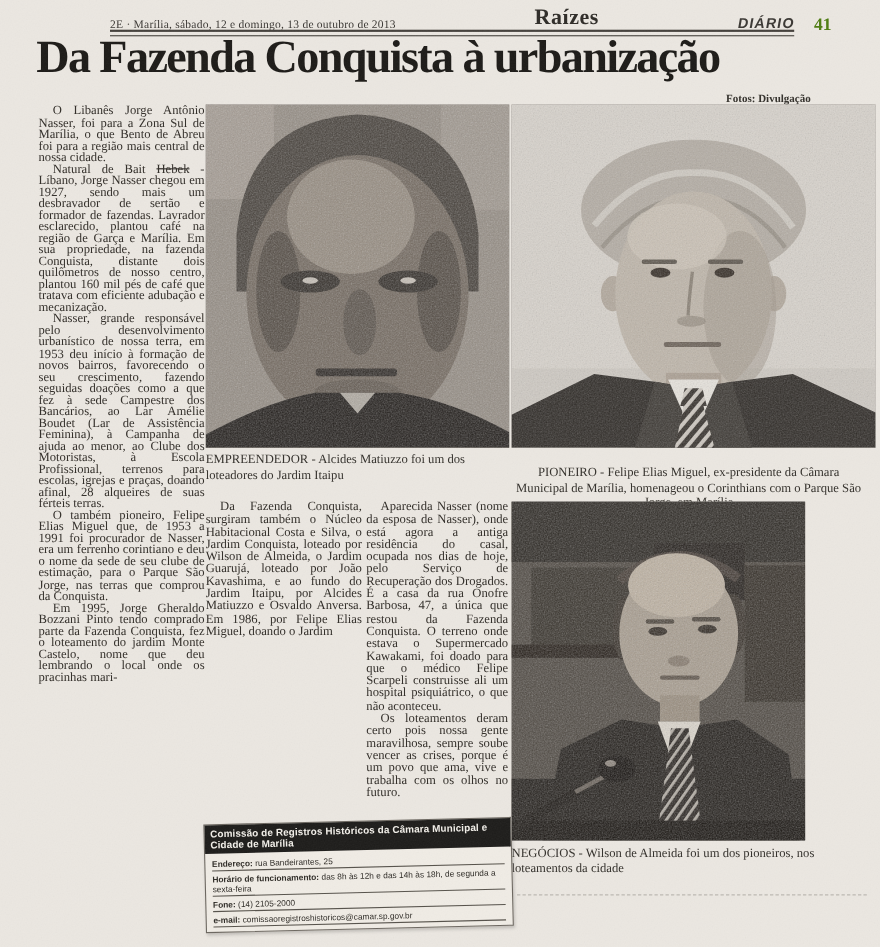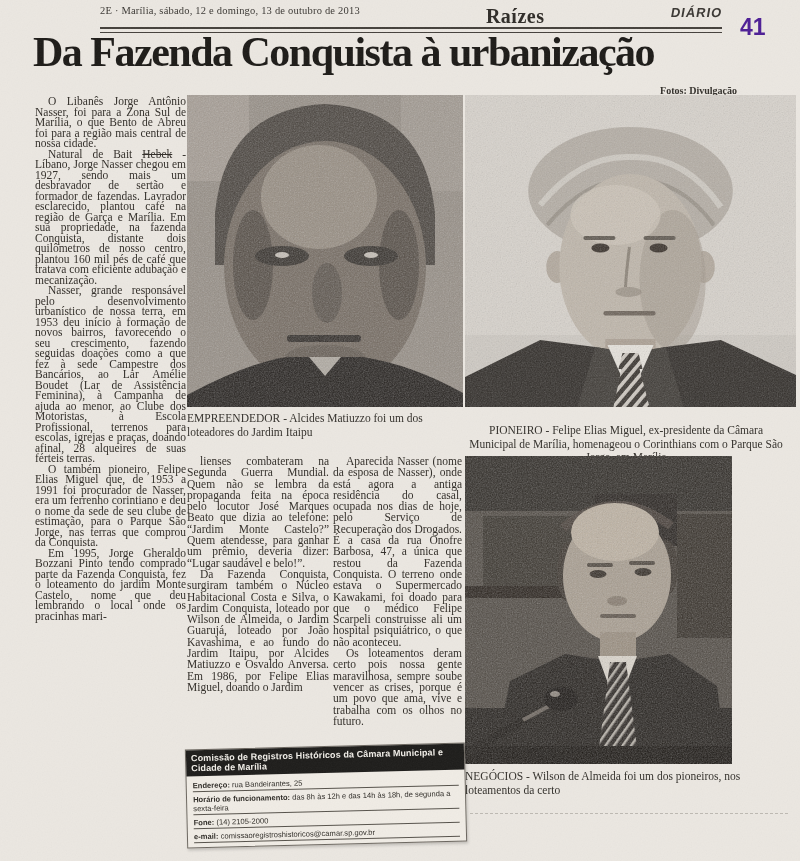--- a/index.html
+++ b/index.html
@@ -1,29 +1,29 @@
 <!DOCTYPE html>
 <html><head>
 <meta charset="utf-8">
 <style>
   html,body{margin:0;padding:0;background:#dedad4;}
   .page{position:relative;width:800px;height:861px;background:#ebe7e1;overflow:hidden;
         font-family:"Liberation Serif","DejaVu Serif",serif;color:#2b2824;}
 
   
   .masthead{position:absolute;left:100px;top:5px;width:622px;display:flex;
-            justify-content:space-between;align-items:flex-start;}
+            justify-content:space-between;align-items:flex-end;}
   .masthead-date{font-size:10.5px;color:#3a3733;letter-spacing:.2px;}
   .section-title{font-size:20px;font-weight:bold;color:#2e2b27;letter-spacing:.5px;}
   .paper-logo{font-size:13px;font-weight:bold;font-family:"Liberation Sans","DejaVu Sans",sans-serif;
               transform:skewX(-10deg);letter-spacing:1px;color:#3a3733;}
   .masthead-rule{position:absolute;left:100px;top:27px;width:622px;height:3px;
                  border-top:2px solid #44403b;border-bottom:1px solid #44403b;}
-  .page-number{position:absolute;left:740px;top:14px;font-family:Liberation Sans, sans-serif;
-               font-weight:bold;font-size:23px;color:#4c1d95;}
+  .page-number{position:absolute;left:740px;top:14px;font-family:Liberation Serif, serif;
+               font-weight:bold;font-size:16px;color:#4d7c0f;}
 
   .headline{position:absolute;left:33px;top:28px;width:710px;font-size:42px;font-weight:bold;
             letter-spacing:-1.5px;color:#1c1a17;white-space:nowrap;}
   .photo-credit{position:absolute;left:553px;top:85px;width:184px;text-align:right;font-size:10px;
                 font-weight:bold;border-bottom:7px solid #a16207;padding-bottom:1px;color:#33302b;}
 
   
   .col{position:absolute;text-align:justify;color:#312d28;}
   .col p{margin:0;text-indent:13px;}
   .col-1{left:35px;top:96px;width:151px;font-size:11.5px;line-height:10.5px;}
@@ -145,21 +145,20 @@
       <polygon points="200,252 165,258 182,312 218,312" fill="#3c3833"></polygon>
       <polygon points="142,250 188,250 165,302" fill="#e8e4dd"></polygon>
       <polygon points="157,258 173,258 177,274 153,274" fill="url(#tieStripes)"></polygon>
       <polygon points="156,274 174,274 184,312 148,312" fill="url(#tieStripes)"></polygon>
       <rect width="330" height="312" filter="url(#grain)" opacity=".3"></rect>
     </svg>
   </div>
   <div class="caption caption-2">PIONEIRO - Felipe Elias Miguel, ex-presidente da Câmara Municipal de Marília, homenageou o Corinthians com o Parque São Jorge, em Marília</div>
 
   <div class="col col-2">
-    <p>lienses combateram na Segunda Guerra Mundial. Quem não se lembra da propaganda feita na época pelo locutor José Marques Beato que dizia ao telefone: “Jardim Monte Castelo?” Quem atendesse, para ganhar um prêmio, deveria dizer: “Lugar saudável e belo!”.</p>
     <p>Da Fazenda Conquista, surgiram também o Núcleo Habitacional Costa e Silva, o Jardim Conquista, loteado por Wilson de Almeida, o Jardim Guarujá, loteado por João Kavashima, e ao fundo do Jardim Itaipu, por Alcides Matiuzzo e Osvaldo Anversa. Em 1986, por Felipe Elias Miguel, doando o Jardim</p>
   </div>
 
   <div class="col col-3">
     <p>Aparecida Nasser (nome da esposa de Nasser), onde está agora a antiga residência do casal, ocupada nos dias de hoje, pelo Serviço de Recuperação dos Drogados. É a casa da rua Onofre Barbosa, 47, a única que restou da Fazenda Conquista. O terreno onde estava o Supermercado Kawakami, foi doado para que o médico Felipe Scarpeli construisse ali um hospital psiquiátrico, o que não aconteceu.</p>
     <p>Os loteamentos deram certo pois nossa gente maravilhosa, sempre soube vencer as crises, porque é um povo que ama, vive e trabalha com os olhos no futuro.</p>
   </div>
 
   <div class="photo photo-3">
     <svg viewBox="0 0 267 308" preserveAspectRatio="none">
@@ -186,21 +185,21 @@
       <polygon points="133,200 172,200 152,252" fill="#ddd7cd"></polygon>
       <polygon points="145,206 161,206 172,292 134,292" fill="url(#tieStripes2)"></polygon>
       <rect x="0" y="290" width="267" height="18" fill="#17130f"></rect>
       <line x1="-6" y1="302" x2="66" y2="260" stroke="#1b1713" stroke-width="8"></line>
       <line x1="58" y1="264" x2="86" y2="249" stroke="#6a625a" stroke-width="4"></line>
       <ellipse cx="96" cy="243" rx="17" ry="12" fill="#15110e"></ellipse>
       <ellipse cx="90" cy="238" rx="5" ry="3" fill="#8d857c"></ellipse>
       <rect width="267" height="308" filter="url(#grain)" opacity=".4"></rect>
     </svg>
   </div>
-  <div class="caption caption-3">NEGÓCIOS - Wilson de Almeida foi um dos pioneiros, nos loteamentos da certo</div>
+  <div class="caption caption-3">NEGÓCIOS - Wilson de Almeida foi um dos pioneiros, nos loteamentos da cidade</div>
 
   <div class="infobox">
     <div class="infobox-title">Comissão de Registros Históricos da Câmara Municipal e Cidade de Marília</div>
     <div class="infobox-rows">
       <div class="infobox-row"><span class="lbl">Endereço:</span> <span>rua Bandeirantes, 25</span></div>
       <div class="infobox-row"><span class="lbl">Horário de funcionamento:</span> <span>das 8h às 12h e das 14h às 18h, de segunda a sexta-feira</span></div>
       <div class="infobox-row"><span class="lbl">Fone:</span> <span>(14) 2105-2000</span></div>
       <div class="infobox-row"><span class="lbl">e-mail:</span> <span>comissaoregistroshistoricos@camar.sp.gov.br</span></div>
     </div>
   </div>

